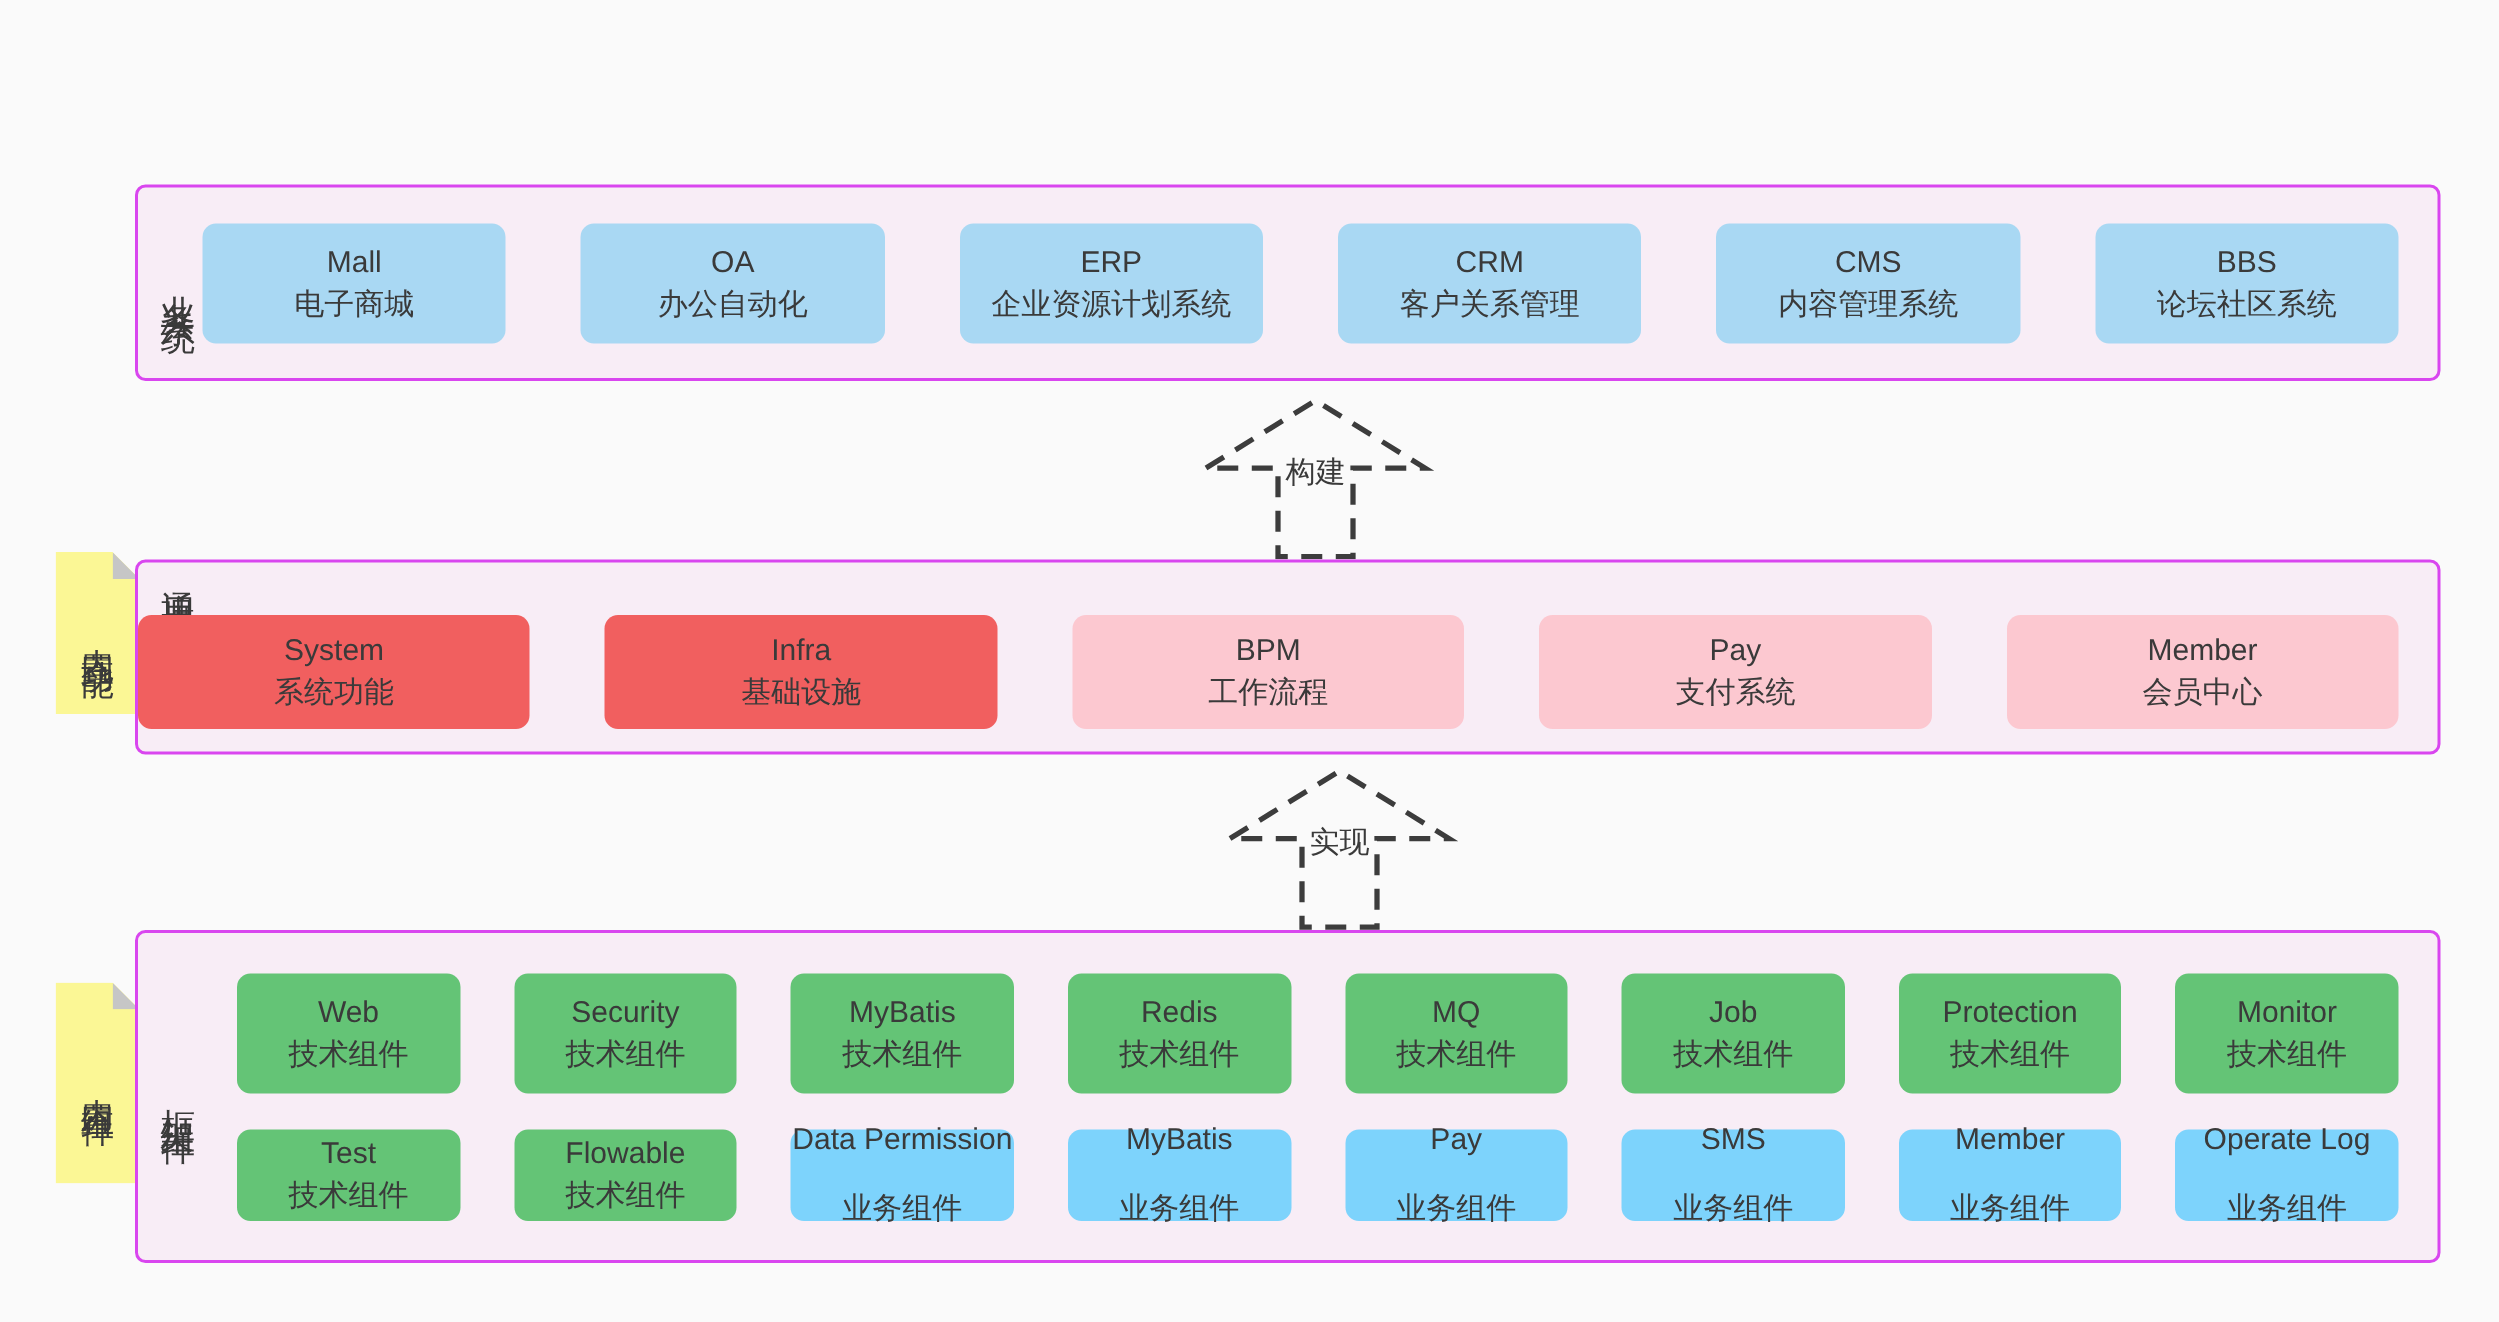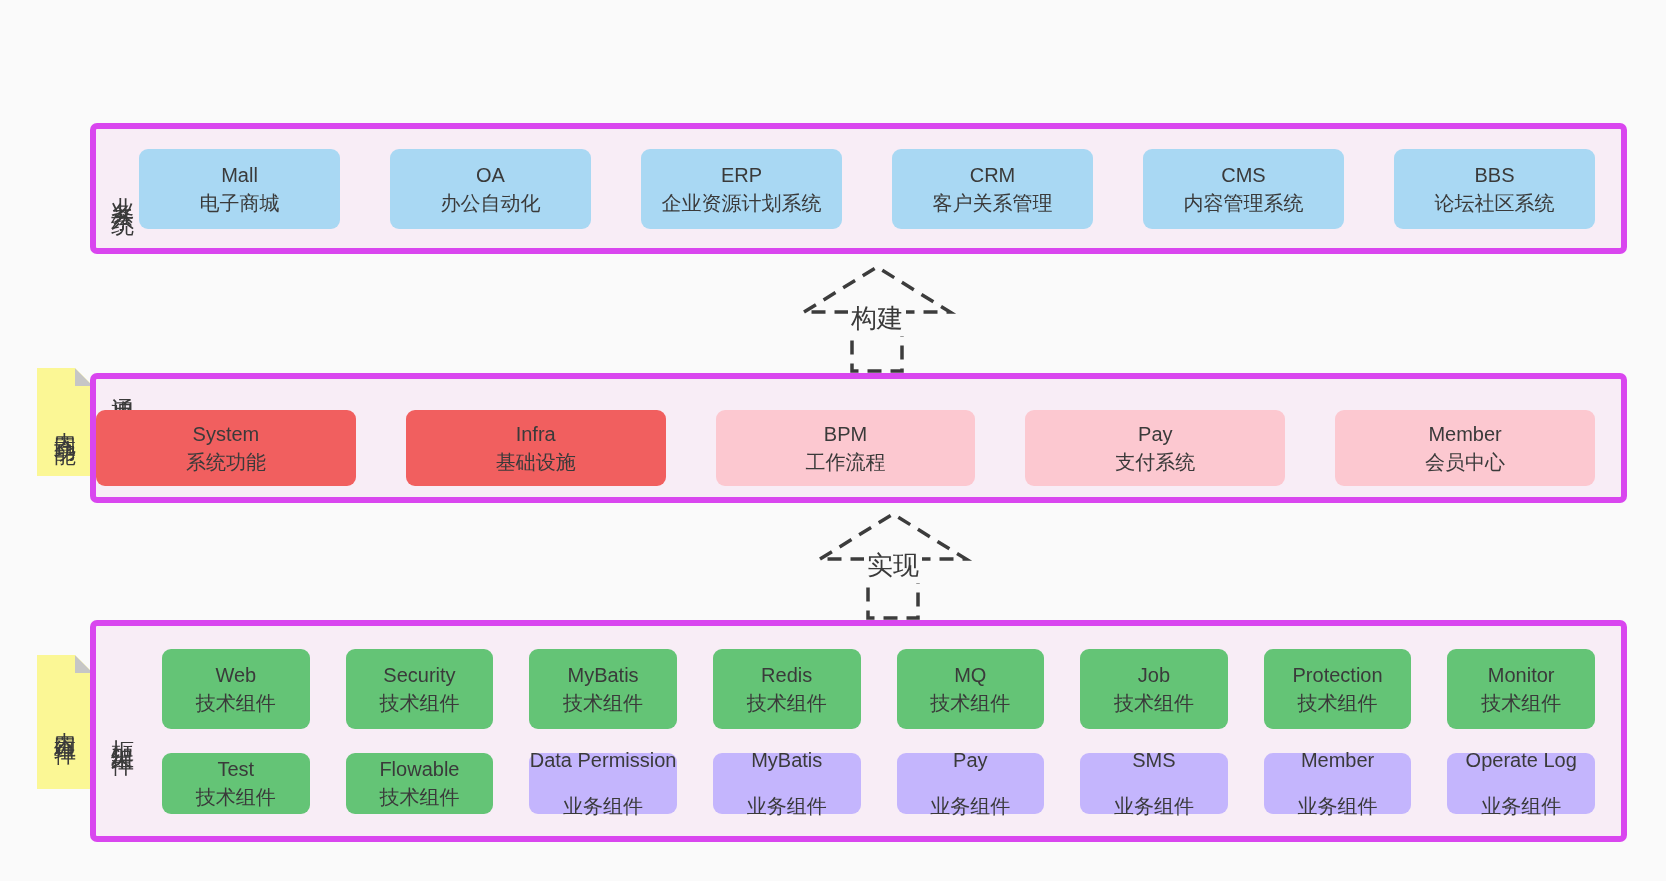--- a/index.html
+++ b/index.html
@@ -4,21 +4,21 @@
 <style>
   html,body{margin:0;padding:0;}
   body{
     width:1666px;height:881px;position:relative;overflow:hidden;
     background:#fafafa;
     font-family:"Liberation Sans","DejaVu Sans",sans-serif;
     color:#3a3a3a;
   }
   .layer{
     position:absolute;left:90px;width:1537px;box-sizing:border-box;
-    background:#f8edf6;border:6px solid #d946ef;border-radius:7px;
+    background:#f8edf6;border:2px solid #d946ef;border-radius:7px;
     display:flex;
   }
   .layer-label{
     writing-mode:vertical-rl;text-orientation:upright;
     font-size:23px;letter-spacing:5px;color:#3a3a3a;
     margin:auto 0;padding-left:13px;width:43px;box-sizing:border-box;
     white-space:nowrap;
   }
   .boxes-row{
     flex:1;display:flex;gap:50px;align-items:center;padding-right:26px;
@@ -31,41 +31,41 @@
   .node{
     flex:1;border-radius:9px;
     display:flex;flex-direction:column;justify-content:center;align-items:center;
     text-align:center;font-size:20px;line-height:28px;color:#3a3a3a;
   }
   .h80{height:80px;} .h76{height:76px;} .h83{height:61px;}
   .blue{background:#a9d8f3;}
   .red{background:#f15f5f;}
   .pink{background:#fcc8d0;}
   .green{background:#64c476;}
-  .lightgreen{background:#c4b5fd;gap:18px;}
+  .lightgreen{background:#7dd3fc;gap:18px;}
   .node .sub{display:block;}
   .sticky{
     position:absolute;left:37px;width:56px;background:#fbf795;
     display:flex;align-items:center;justify-content:center;
     clip-path:polygon(0 0,calc(100% - 18px) 0,100% 18px,100% 100%,0 100%);
   }
   .sticky::after{
     content:"";position:absolute;top:0;right:0;width:18px;height:18px;
     background:#c6c6c6;
     clip-path:polygon(0 0,100% 100%,0 100%);
   }
   .sticky-text{
     writing-mode:vertical-rl;text-orientation:upright;
     font-size:22px;letter-spacing:4px;color:#3a3a3a;white-space:nowrap;
   }
   .arrow-wrap{position:absolute;width:160px;height:112px;}
   .arrow-wrap svg{position:absolute;left:0;top:0;}
   .arrow-label{
     position:absolute;left:50%;top:40px;transform:translateX(-50%);
-    background:#fafafa;font-size:26px;padding:0 3px;white-space:nowrap;
+    background:#fafafa;font-size:20px;padding:0 3px;white-space:nowrap;
   }
 </style>
 </head>
 <body>
 
 <div class="layer" style="top:123px;height:131px;">
   <div class="layer-label">业务系统</div>
   <div class="boxes-row">
     <div class="node blue h80">
       <span>Mall</span>

